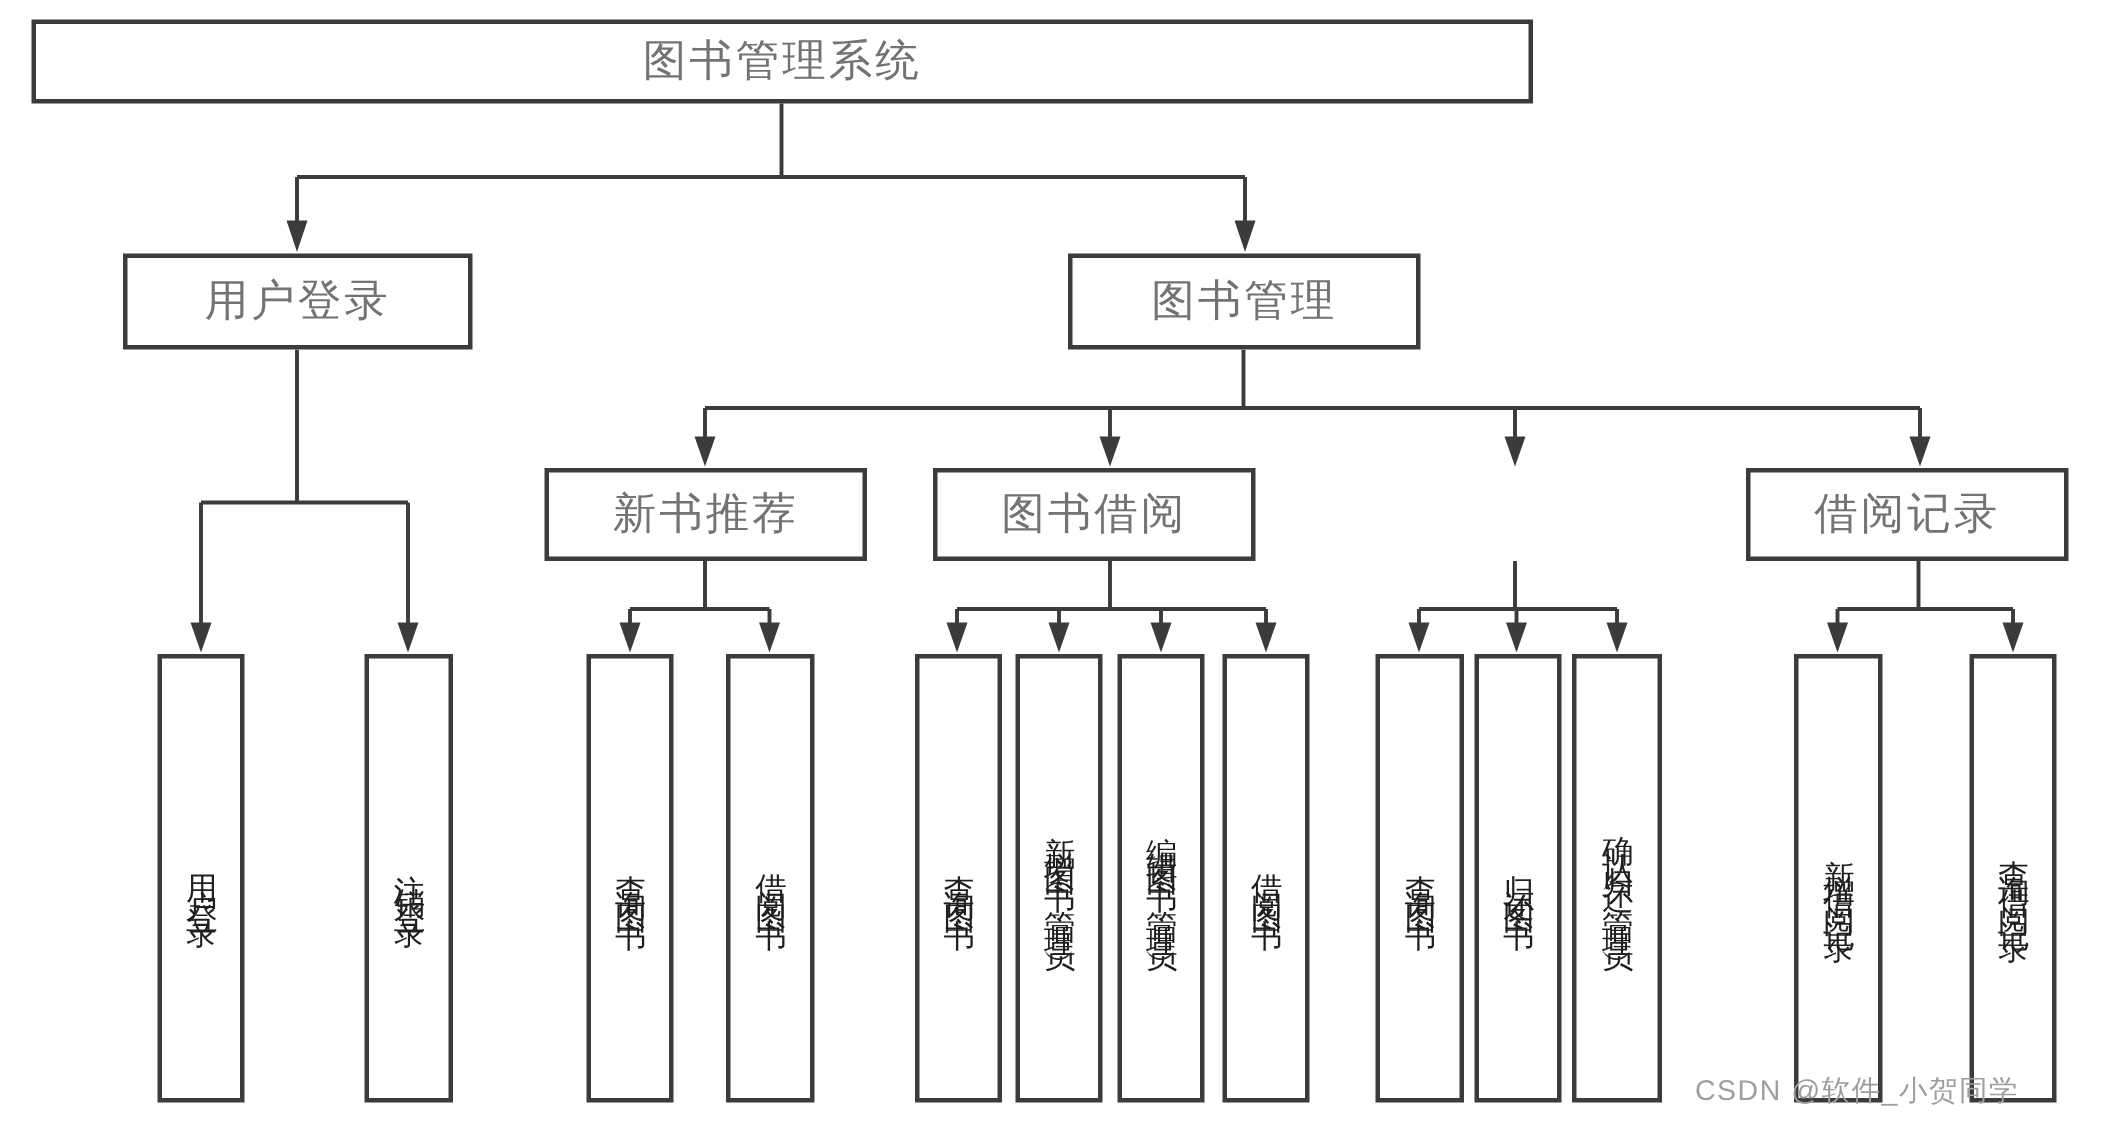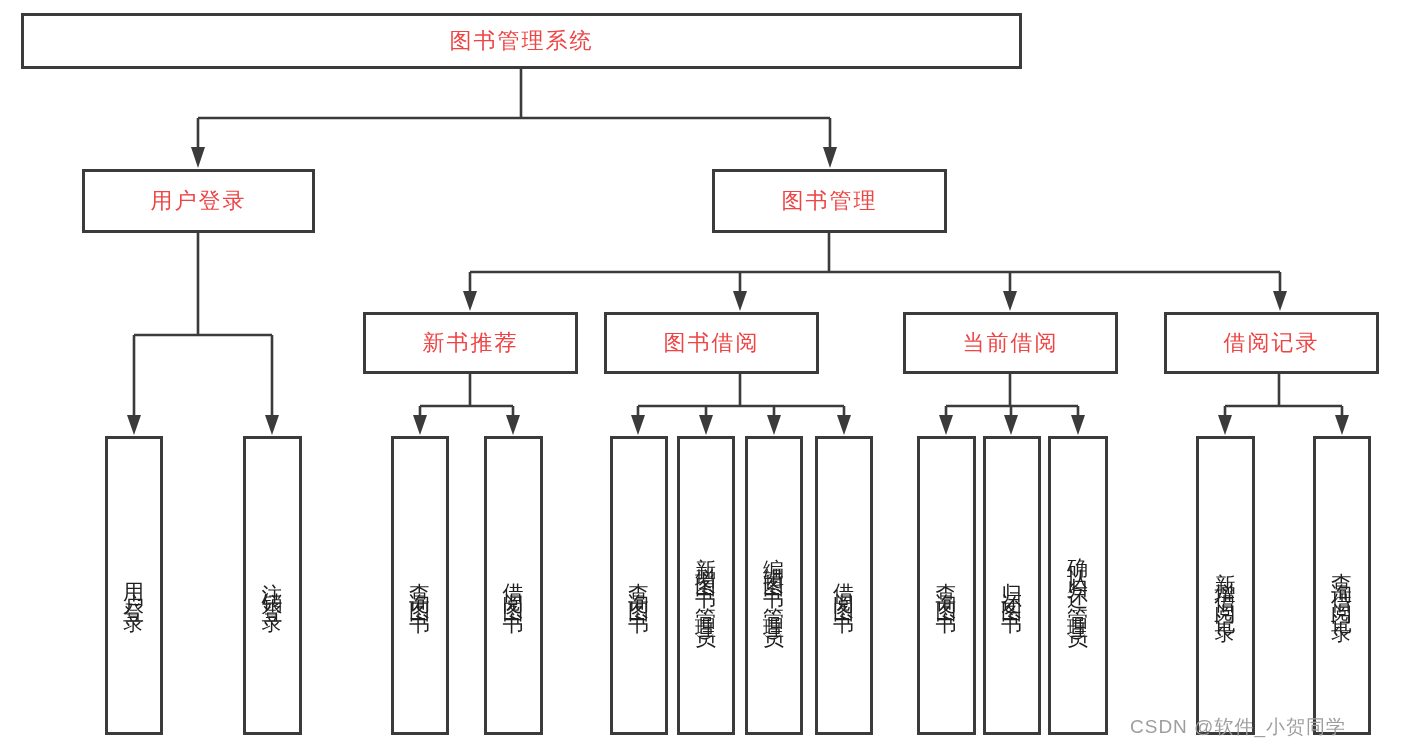--- a/index.html
+++ b/index.html
@@ -5,26 +5,26 @@
   html,body{margin:0;padding:0;background:#fff;}
   #canvas{
     position:relative;width:1405px;height:747px;background:#ffffff;overflow:hidden;
     font-family:"Liberation Sans", sans-serif;color:#222222;
   }
   svg.wires{position:absolute;left:0;top:0;pointer-events:none;}
   .node{
     position:absolute;box-sizing:border-box;background:#ffffff;
     border:3px solid #3b3b3b;display:flex;align-items:center;justify-content:center;
   }
-  .hlabel{font-size:22px;letter-spacing:2px;color:#ef4444;white-space:nowrap;}
+  .hlabel{font-size:29px;letter-spacing:2px;color:#737373;white-space:nowrap;}
   .root{left:21px;top:13px;width:1001px;height:56px;}
   .lv1a{left:82px;top:169px;width:233px;height:64px;}
   .lv1b{left:712px;top:169px;width:235px;height:64px;}
   .lv2{top:312px;width:215px;height:62px;}
-  .lv2a{left:363px;} .lv2b{left:604px;justify-content:center;} .lv2c{left:903px;} .lv2d{left:1164px;}
+  .lv2a{left:363px;} .lv2b{left:622px;justify-content:center;} .lv2c{left:903px;} .lv2d{left:1164px;}
   .leaf{top:436px;width:58px;height:299px;}
   .vtext{
     writing-mode:vertical-rl;text-orientation:mixed;
     font-size:21px;letter-spacing:10px;line-height:1.1;color:#1f1f1f;
   }
   .watermark{
     position:absolute;left:1130px;top:714px;width:210px;
     font-size:19px;color:#9e9e9e;letter-spacing:1px;white-space:nowrap;
   }
 </style>
@@ -86,23 +86,20 @@
   <div class="node lv2 lv2a">
     <span class="hlabel">新书推荐</span>
   </div>
 
   <div class="node lv1b">
     <span class="hlabel">图书管理</span>
   </div>
   <div class="node lv2 lv2b">
     <span class="hlabel">图书借阅</span>
   </div>
-  <div class="node lv2 lv2c">
-    <span class="hlabel">当前借阅</span>
-  </div>
   <div class="node lv2 lv2d">
     <span class="hlabel">借阅记录</span>
   </div>
 
   <div class="node leaf" style="left:105px">
     <span class="vtext">用户登录</span>
   </div>
   <div class="node leaf" style="left:243px;width:59px">
     <span class="vtext">注销登录</span>
   </div>

